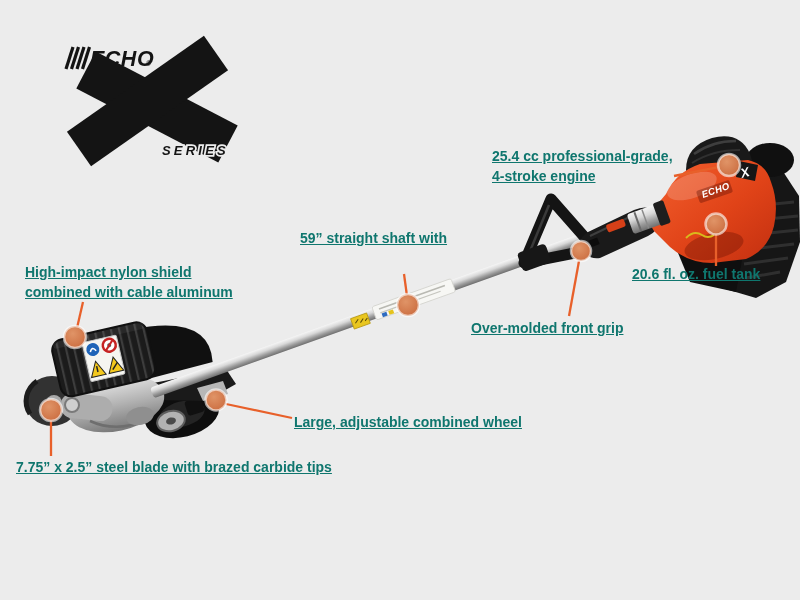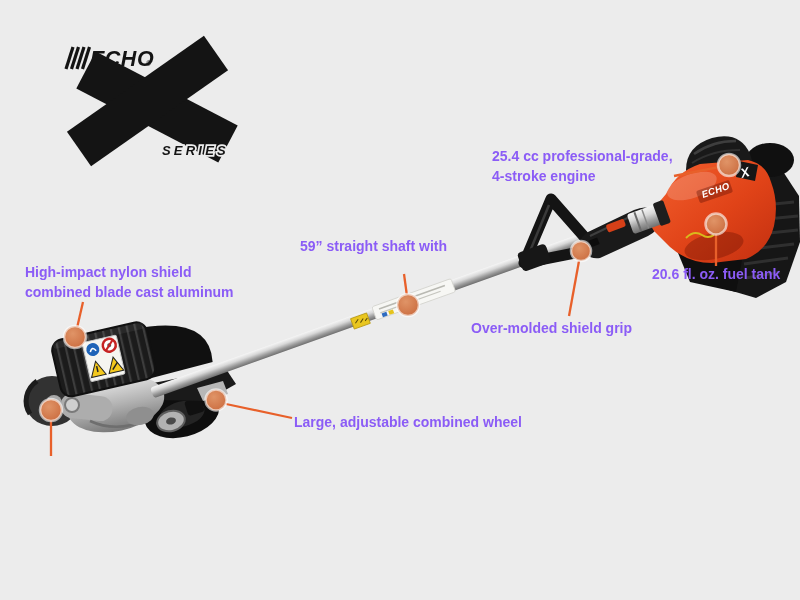--- a/index.html
+++ b/index.html
@@ -5,22 +5,23 @@
   html,body{margin:0;padding:0;}
   body{background:#d8d8d8;font-family:"Liberation Sans",sans-serif;}
   #stage{
     position:relative;width:800px;height:600px;background:#ececec;
     overflow:hidden;
   }
   #artwork{position:absolute;left:0;top:0;width:800px;height:600px;}
   .callout{
     position:absolute;
     font:700 14px/20px "Liberation Sans",sans-serif;
-    color:#8b5cf6;
+    color:#0f766e;
     white-space:nowrap;
+    text-decoration:underline;
   }
   .callout span{display:block;}
 </style>
 </head>
 <body>
 
 <div id="stage">
 
   <svg id="artwork" viewBox="0 0 800 600" xmlns="http://www.w3.org/2000/svg">
     <defs>
@@ -189,35 +190,38 @@
       <circle cx="729" cy="165" r="11"></circle>
       <circle cx="716" cy="224" r="10.5"></circle>
     </g>
   </svg>
 
   <div class="callout" style="left:492px;top:146px">
     <span>25.4 cc professional-grade,</span>
     <span>4-stroke engine</span>
   </div>
 
-  <div class="callout" style="left:652px;top:264px">
+  <div class="callout" style="left:632px;top:264px">
     <span>20.6 fl. oz. fuel tank</span>
   </div>
 
-  <div class="callout" style="left:300px;top:236px">
+  <div class="callout" style="left:300px;top:228px">
     <span>59” straight shaft with</span>
   </div>
 
   <div class="callout" style="left:471px;top:318px">
-    <span>Over-molded shield grip</span>
+    <span>Over-molded front grip</span>
   </div>
 
   <div class="callout" style="left:25px;top:262px">
     <span>High-impact nylon shield</span>
-    <span>combined blade cast aluminum</span>
+    <span>combined with cable aluminum</span>
   </div>
 
   <div class="callout" style="left:294px;top:412px">
     <span>Large, adjustable combined wheel</span>
   </div>
 
+  <div class="callout" style="left:16px;top:457px">
+    <span>7.75” x 2.5” steel blade with brazed carbide tips</span>
+  </div>
 
 </div>
 
 </body></html>

